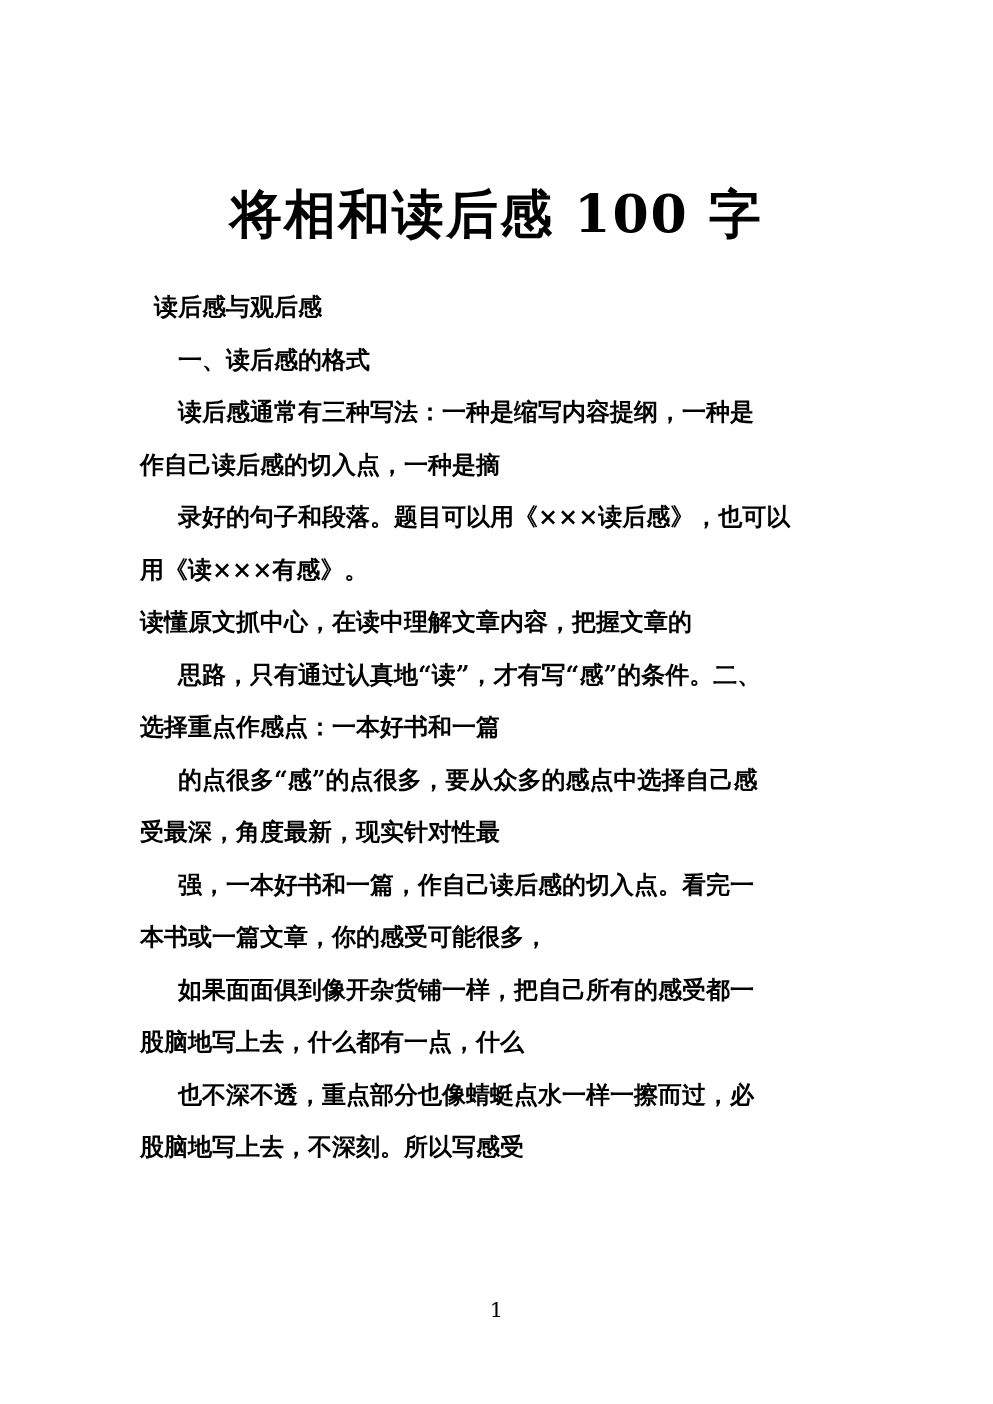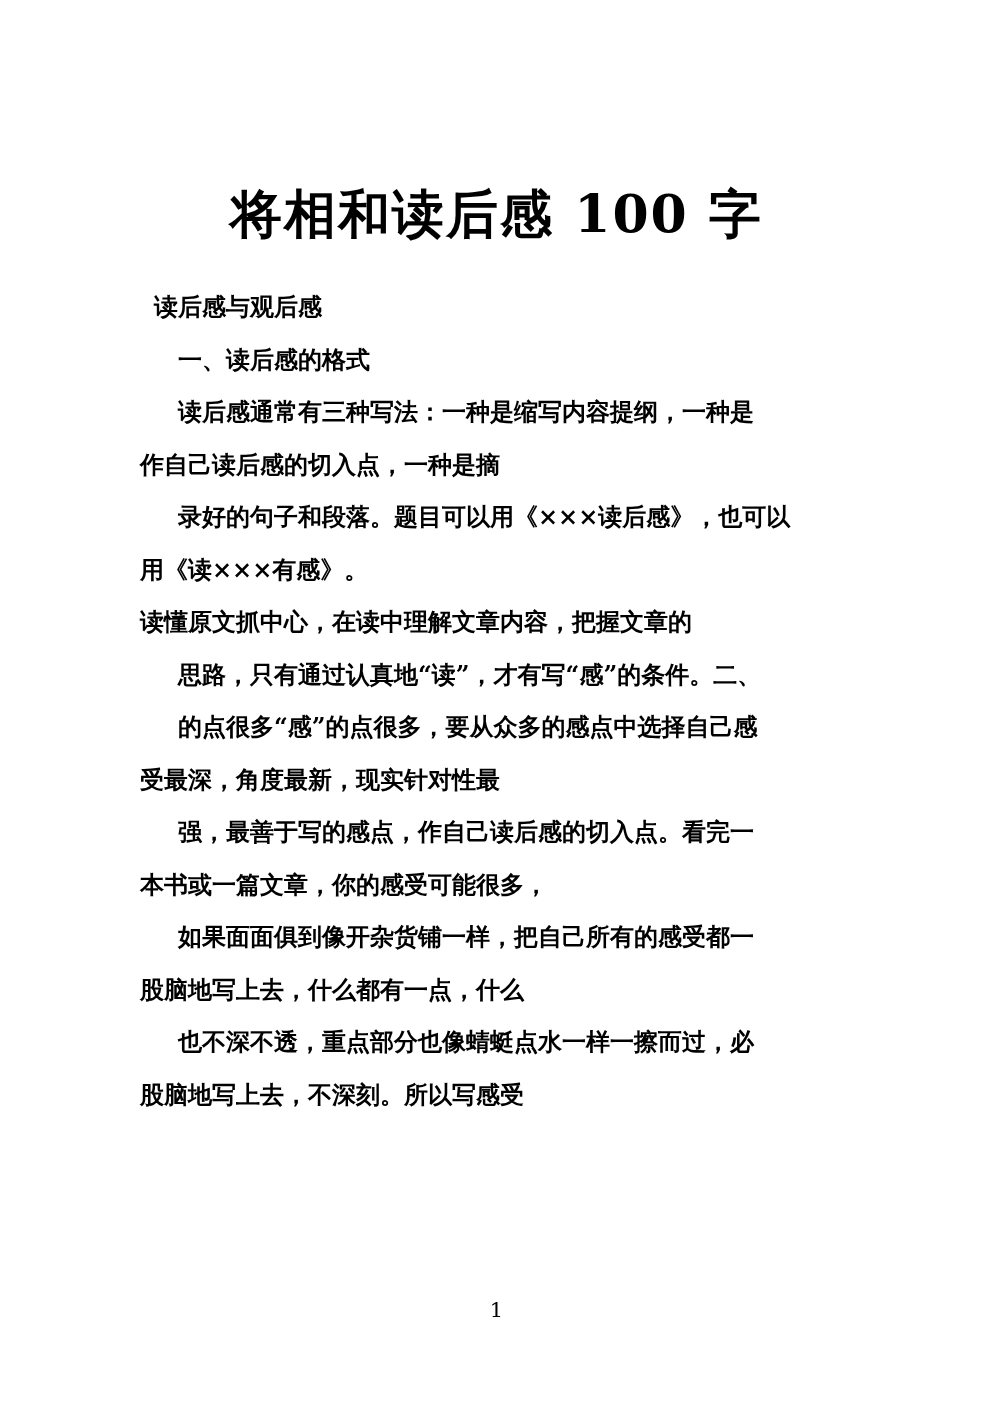--- a/index.html
+++ b/index.html
@@ -64,23 +64,24 @@
   <div class="doc-body">
 
   <div class="text-line indent-small">读后感与观后感</div>
       <div class="text-line indent-para">一、读后感的格式</div>
       <div class="text-line indent-para">读后感通常有三种写法：一种是缩写内容提纲，一种是</div>
       <div class="text-line indent-none">作自己读后感的切入点，一种是摘</div>
       <div class="text-line indent-para">录好的句子和段落。题目可以用《×××读后感》，也可以</div>
       <div class="text-line indent-none">用《读×××有感》。</div>
       <div class="text-line indent-none">读懂原文抓中心，在读中理解文章内容，把握文章的</div>
       <div class="text-line indent-para">思路，只有通过认真地“读”，才有写“感”的条件。二、</div>
+      <div class="text-line indent-none">选择重点作感点：一本好书和一篇</div>
       <div class="text-line indent-para">的点很多“感”的点很多，要从众多的感点中选择自己感</div>
       <div class="text-line indent-none">受最深，角度最新，现实针对性最</div>
-      <div class="text-line indent-para">强，最善于写的感点，作自己读后感的切入点。看完一</div>
+      <div class="text-line indent-para">强，一本好书和一篇，作自己读后感的切入点。看完一</div>
       <div class="text-line indent-none">本书或一篇文章，你的感受可能很多，</div>
       <div class="text-line indent-para">如果面面俱到像开杂货铺一样，把自己所有的感受都一</div>
       <div class="text-line indent-none">股脑地写上去，什么都有一点，什么</div>
       <div class="text-line indent-para">也不深不透，重点部分也像蜻蜓点水一样一擦而过，必</div>
       <div class="text-line indent-none">股脑地写上去，不深刻。所以写感受</div>
     </div>
 
   <div class="page-number">1</div>
 </div>
 

